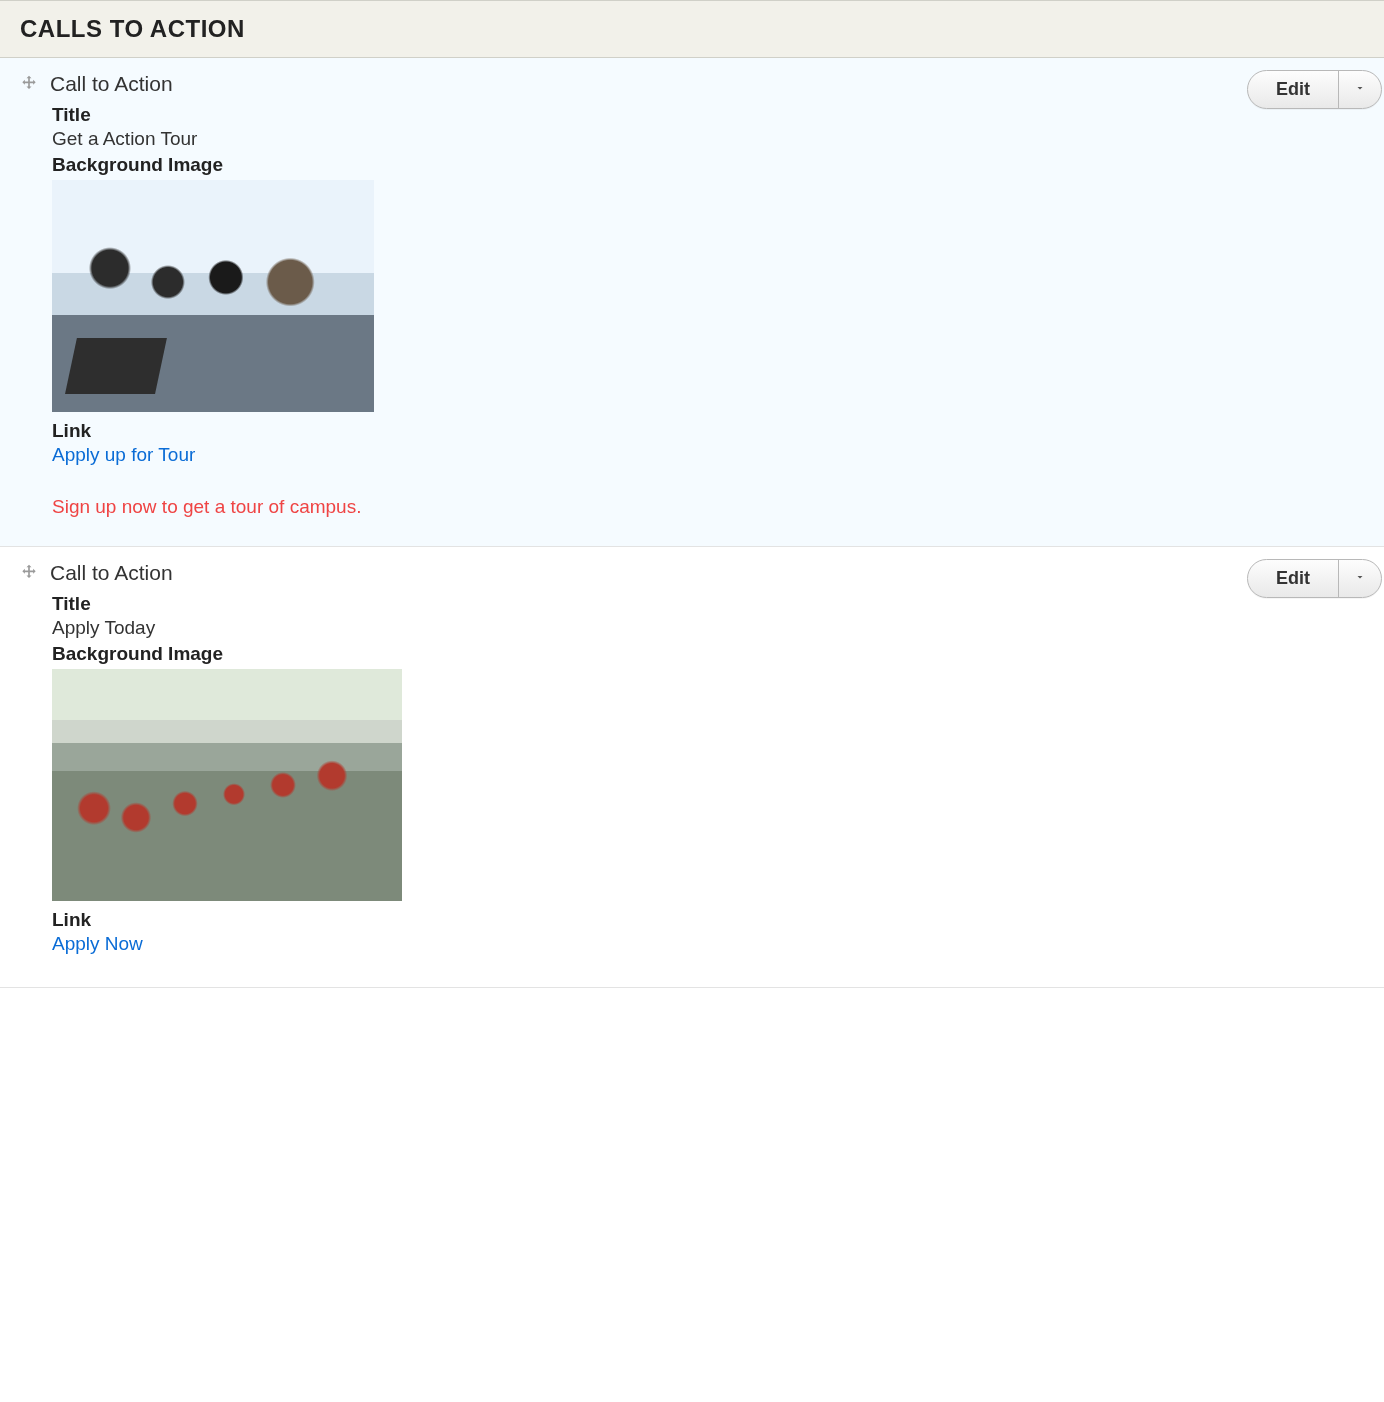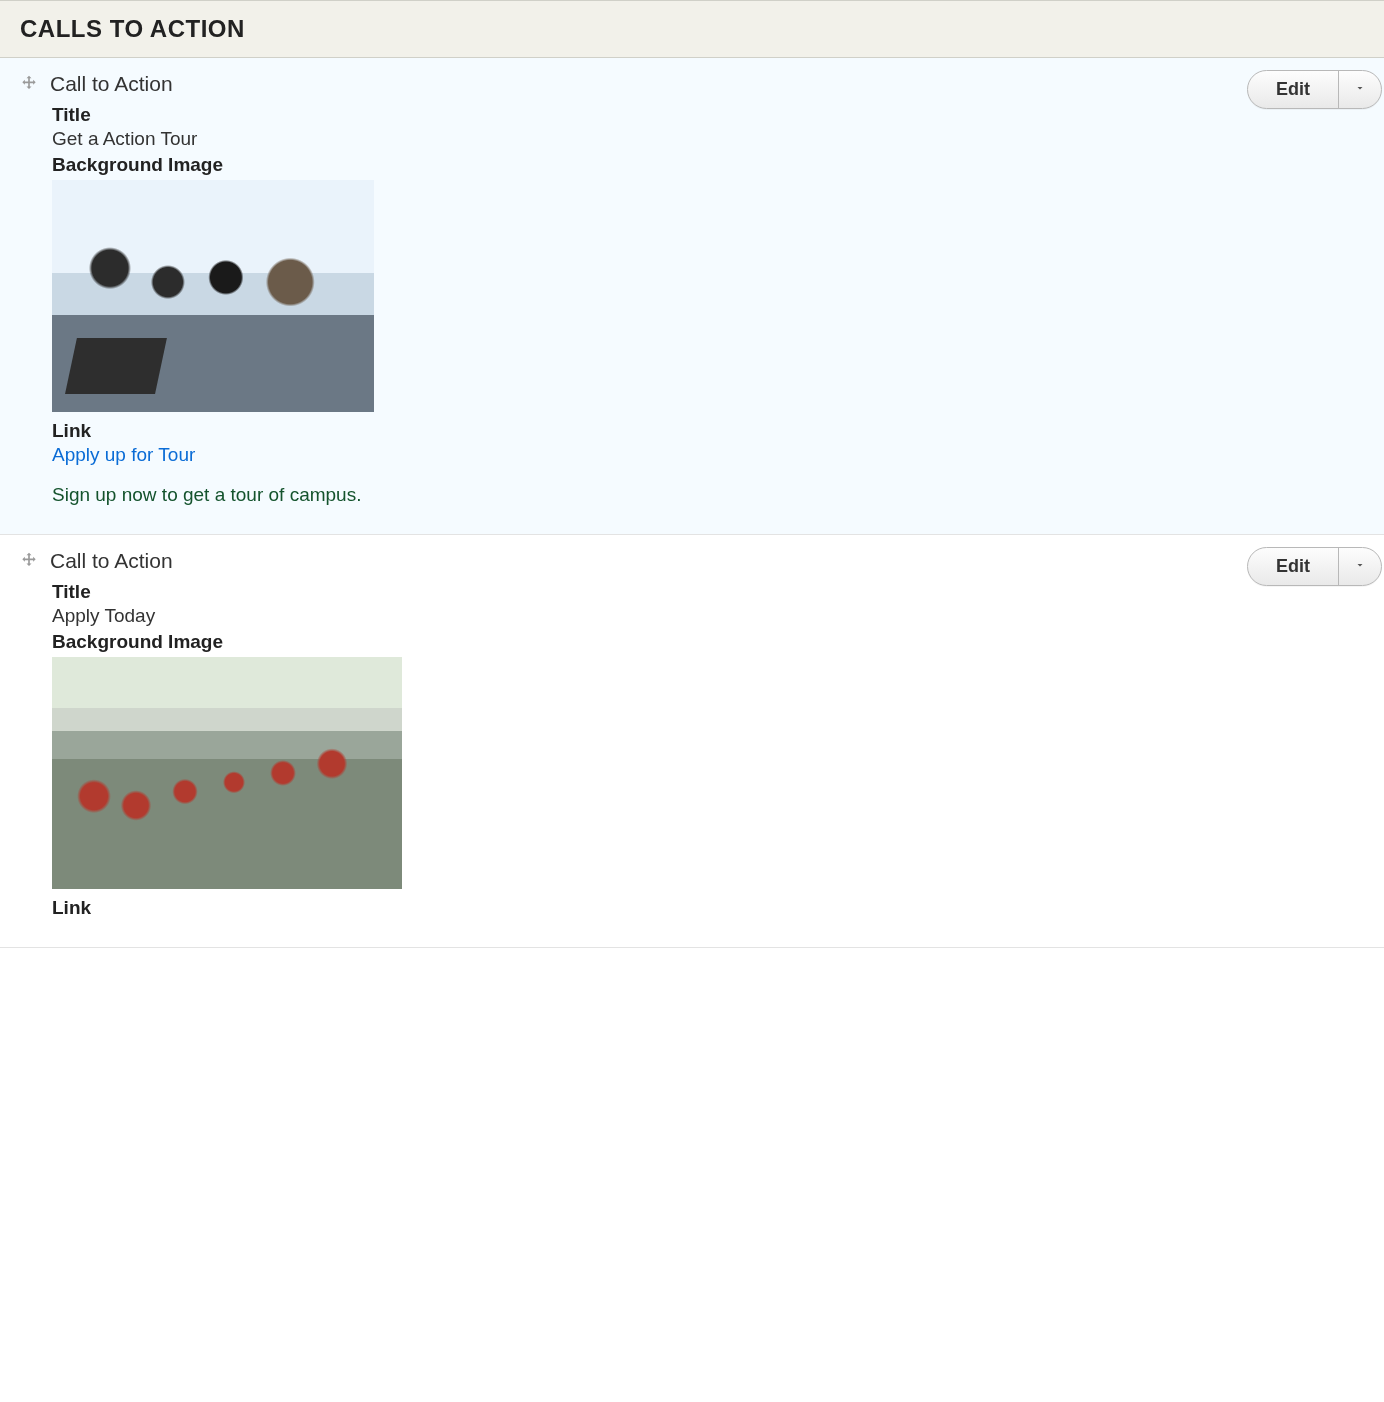--- a/index.html
+++ b/index.html
@@ -134,22 +134,22 @@
       radial-gradient(circle at 12% 60%, #b23a2e 0 4%, transparent 5%),
       radial-gradient(circle at 24% 64%, #b23a2e 0 4%, transparent 5%),
       radial-gradient(circle at 38% 58%, #b23a2e 0 4%, transparent 5%),
       radial-gradient(circle at 52% 54%, #b23a2e 0 4%, transparent 5%),
       radial-gradient(circle at 66% 50%, #b23a2e 0 4%, transparent 5%),
       radial-gradient(circle at 80% 46%, #b23a2e 0 4%, transparent 5%),
       linear-gradient(180deg, #dfe9da 0 22%, #cfd6cc 22% 32%, #9aa69a 32% 44%, #7d8a7a 44% 100%);
   }
   .text-block {
     font-size: 19px;
-    color: #14532d;
-    margin-top: 18px;
+    color: #ef4444;
+    margin-top: 30px;
   }
 </style>
 </head>
 <body>
 
 <div class="section-header">
   <span>CALLS TO ACTION</span>
 </div>
 
 <div class="cta-item highlight">
@@ -209,14 +209,15 @@
   </div>
 
   <div class="fields">
     <div class="field-label">Title</div>
     <div class="field-value">Apply Today</div>
 
     <div class="field-label">Background Image</div>
     <div class="thumb square thumb-b"></div>
 
     <div class="field-label">Link</div>
+    <div class="link-value">Apply Now</div>
   </div>
 </div>
 
 </body></html>

